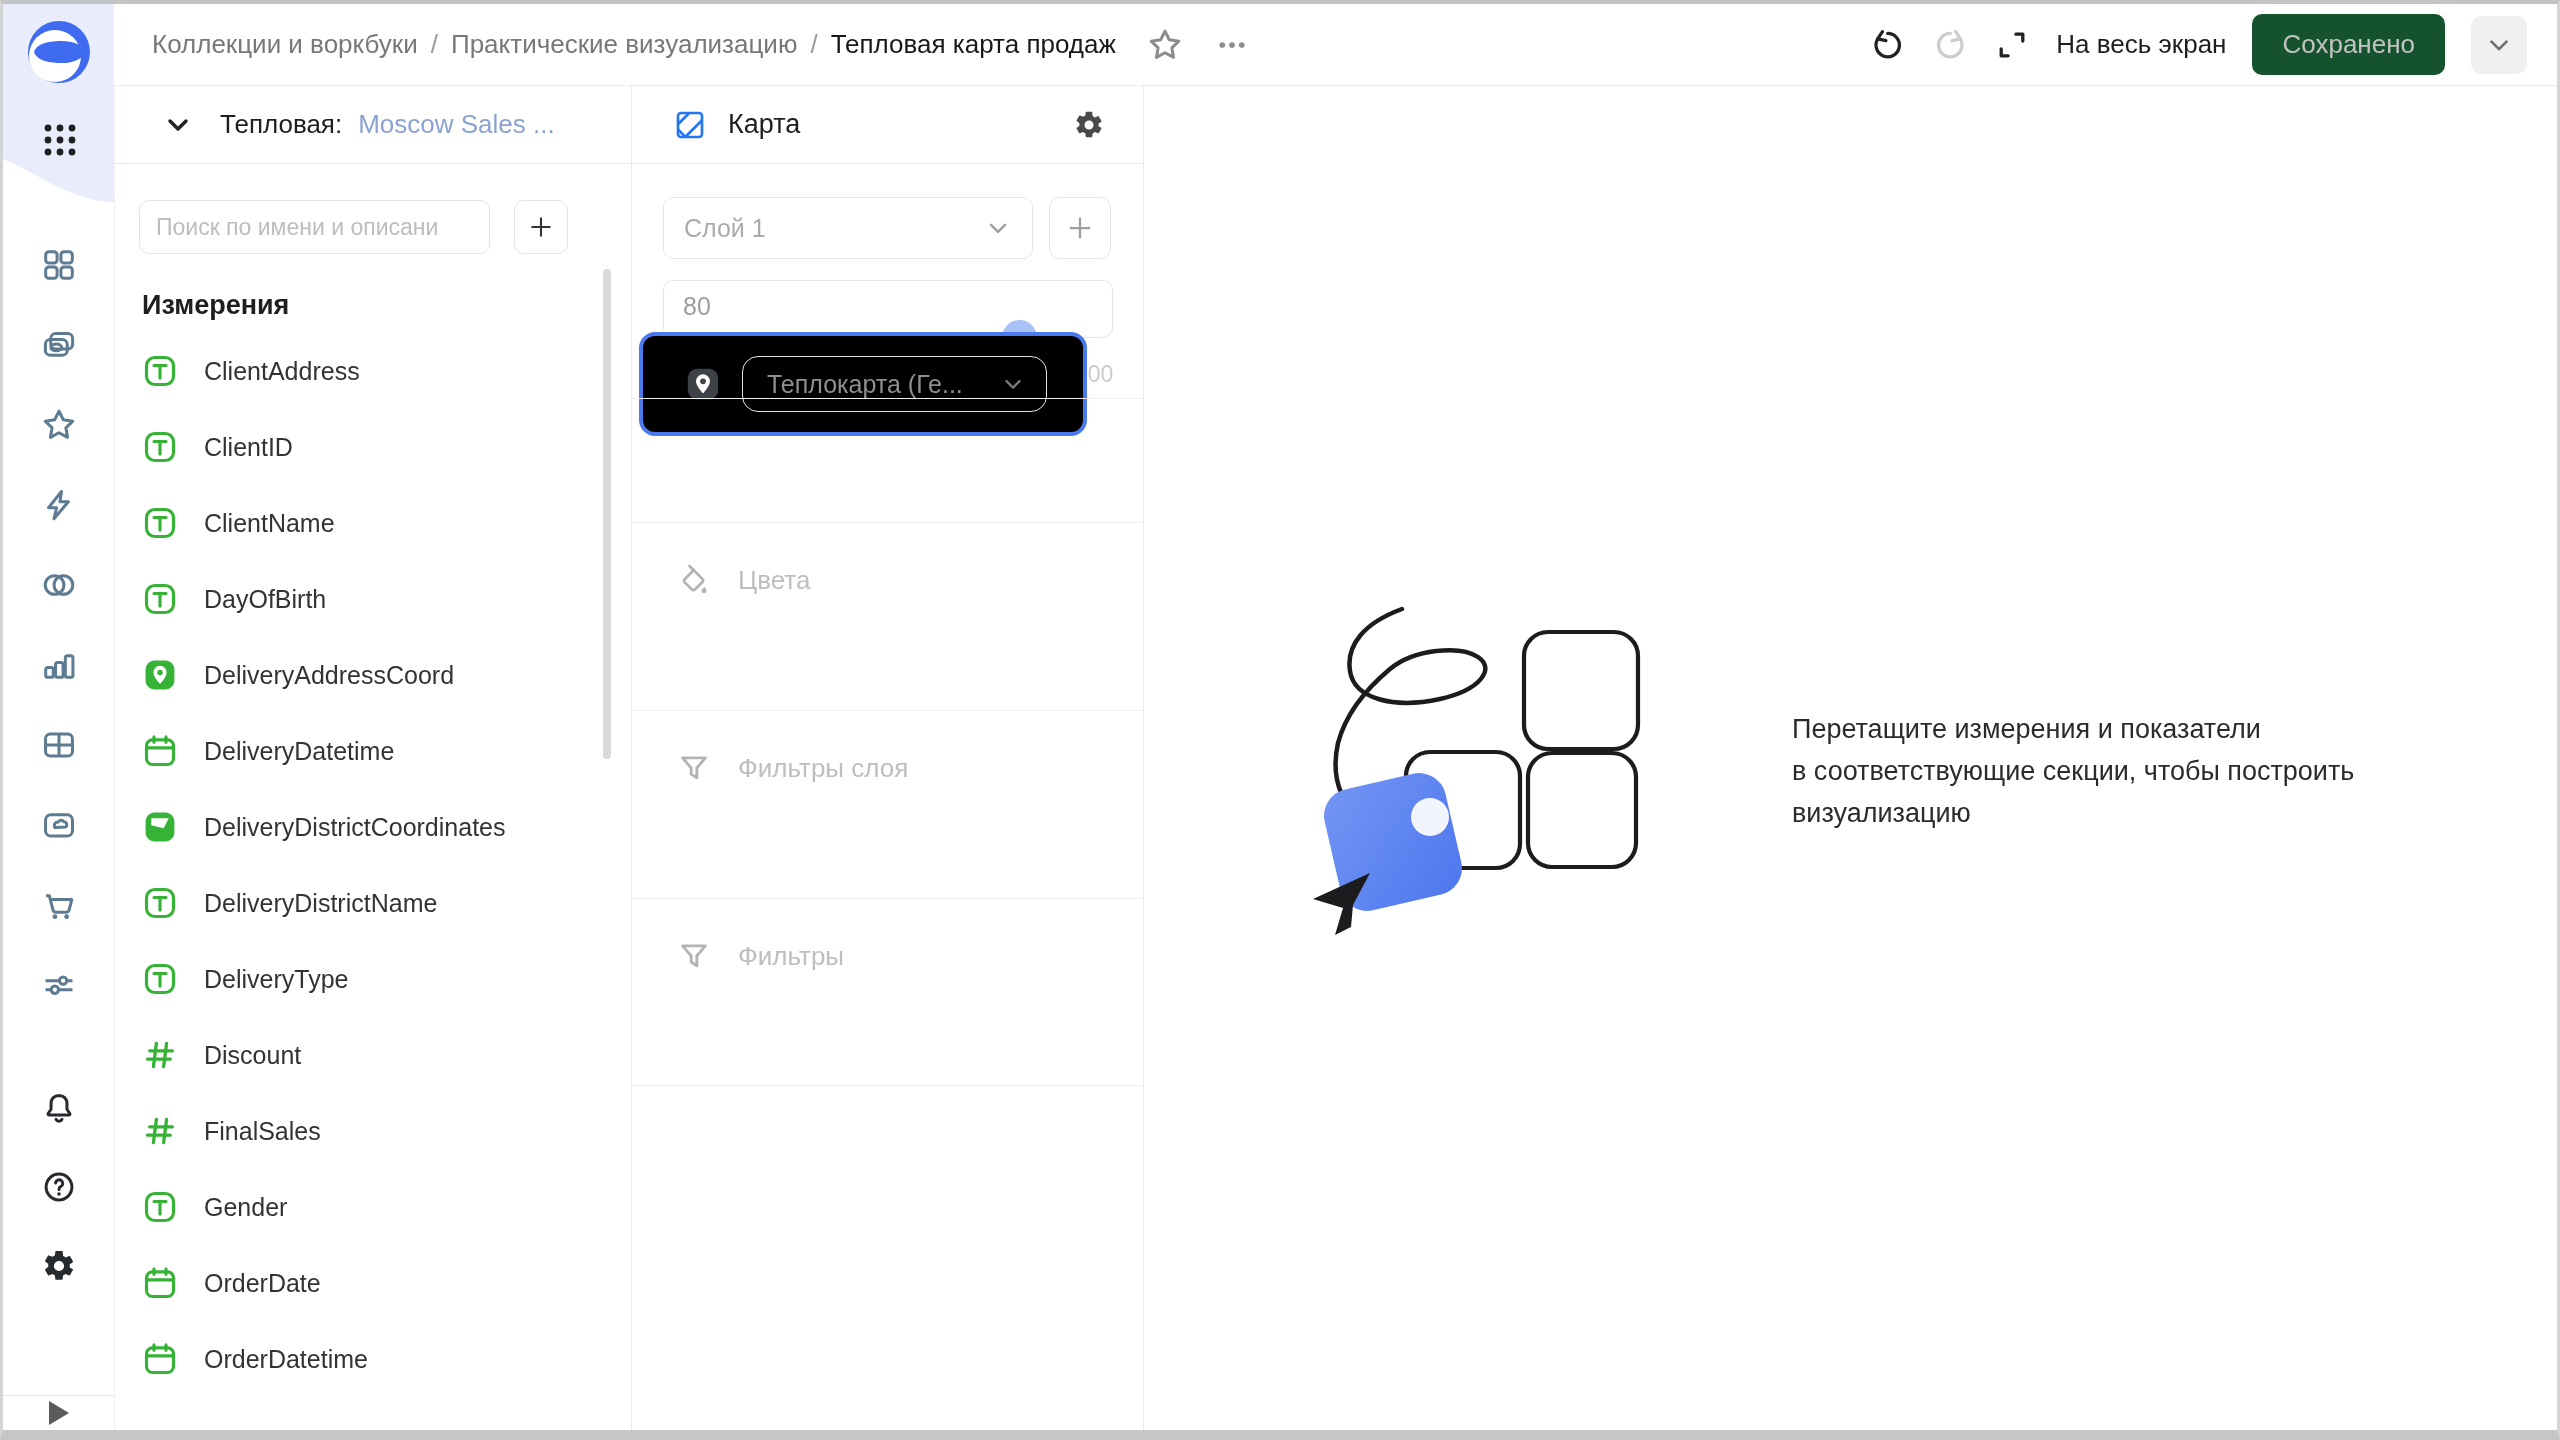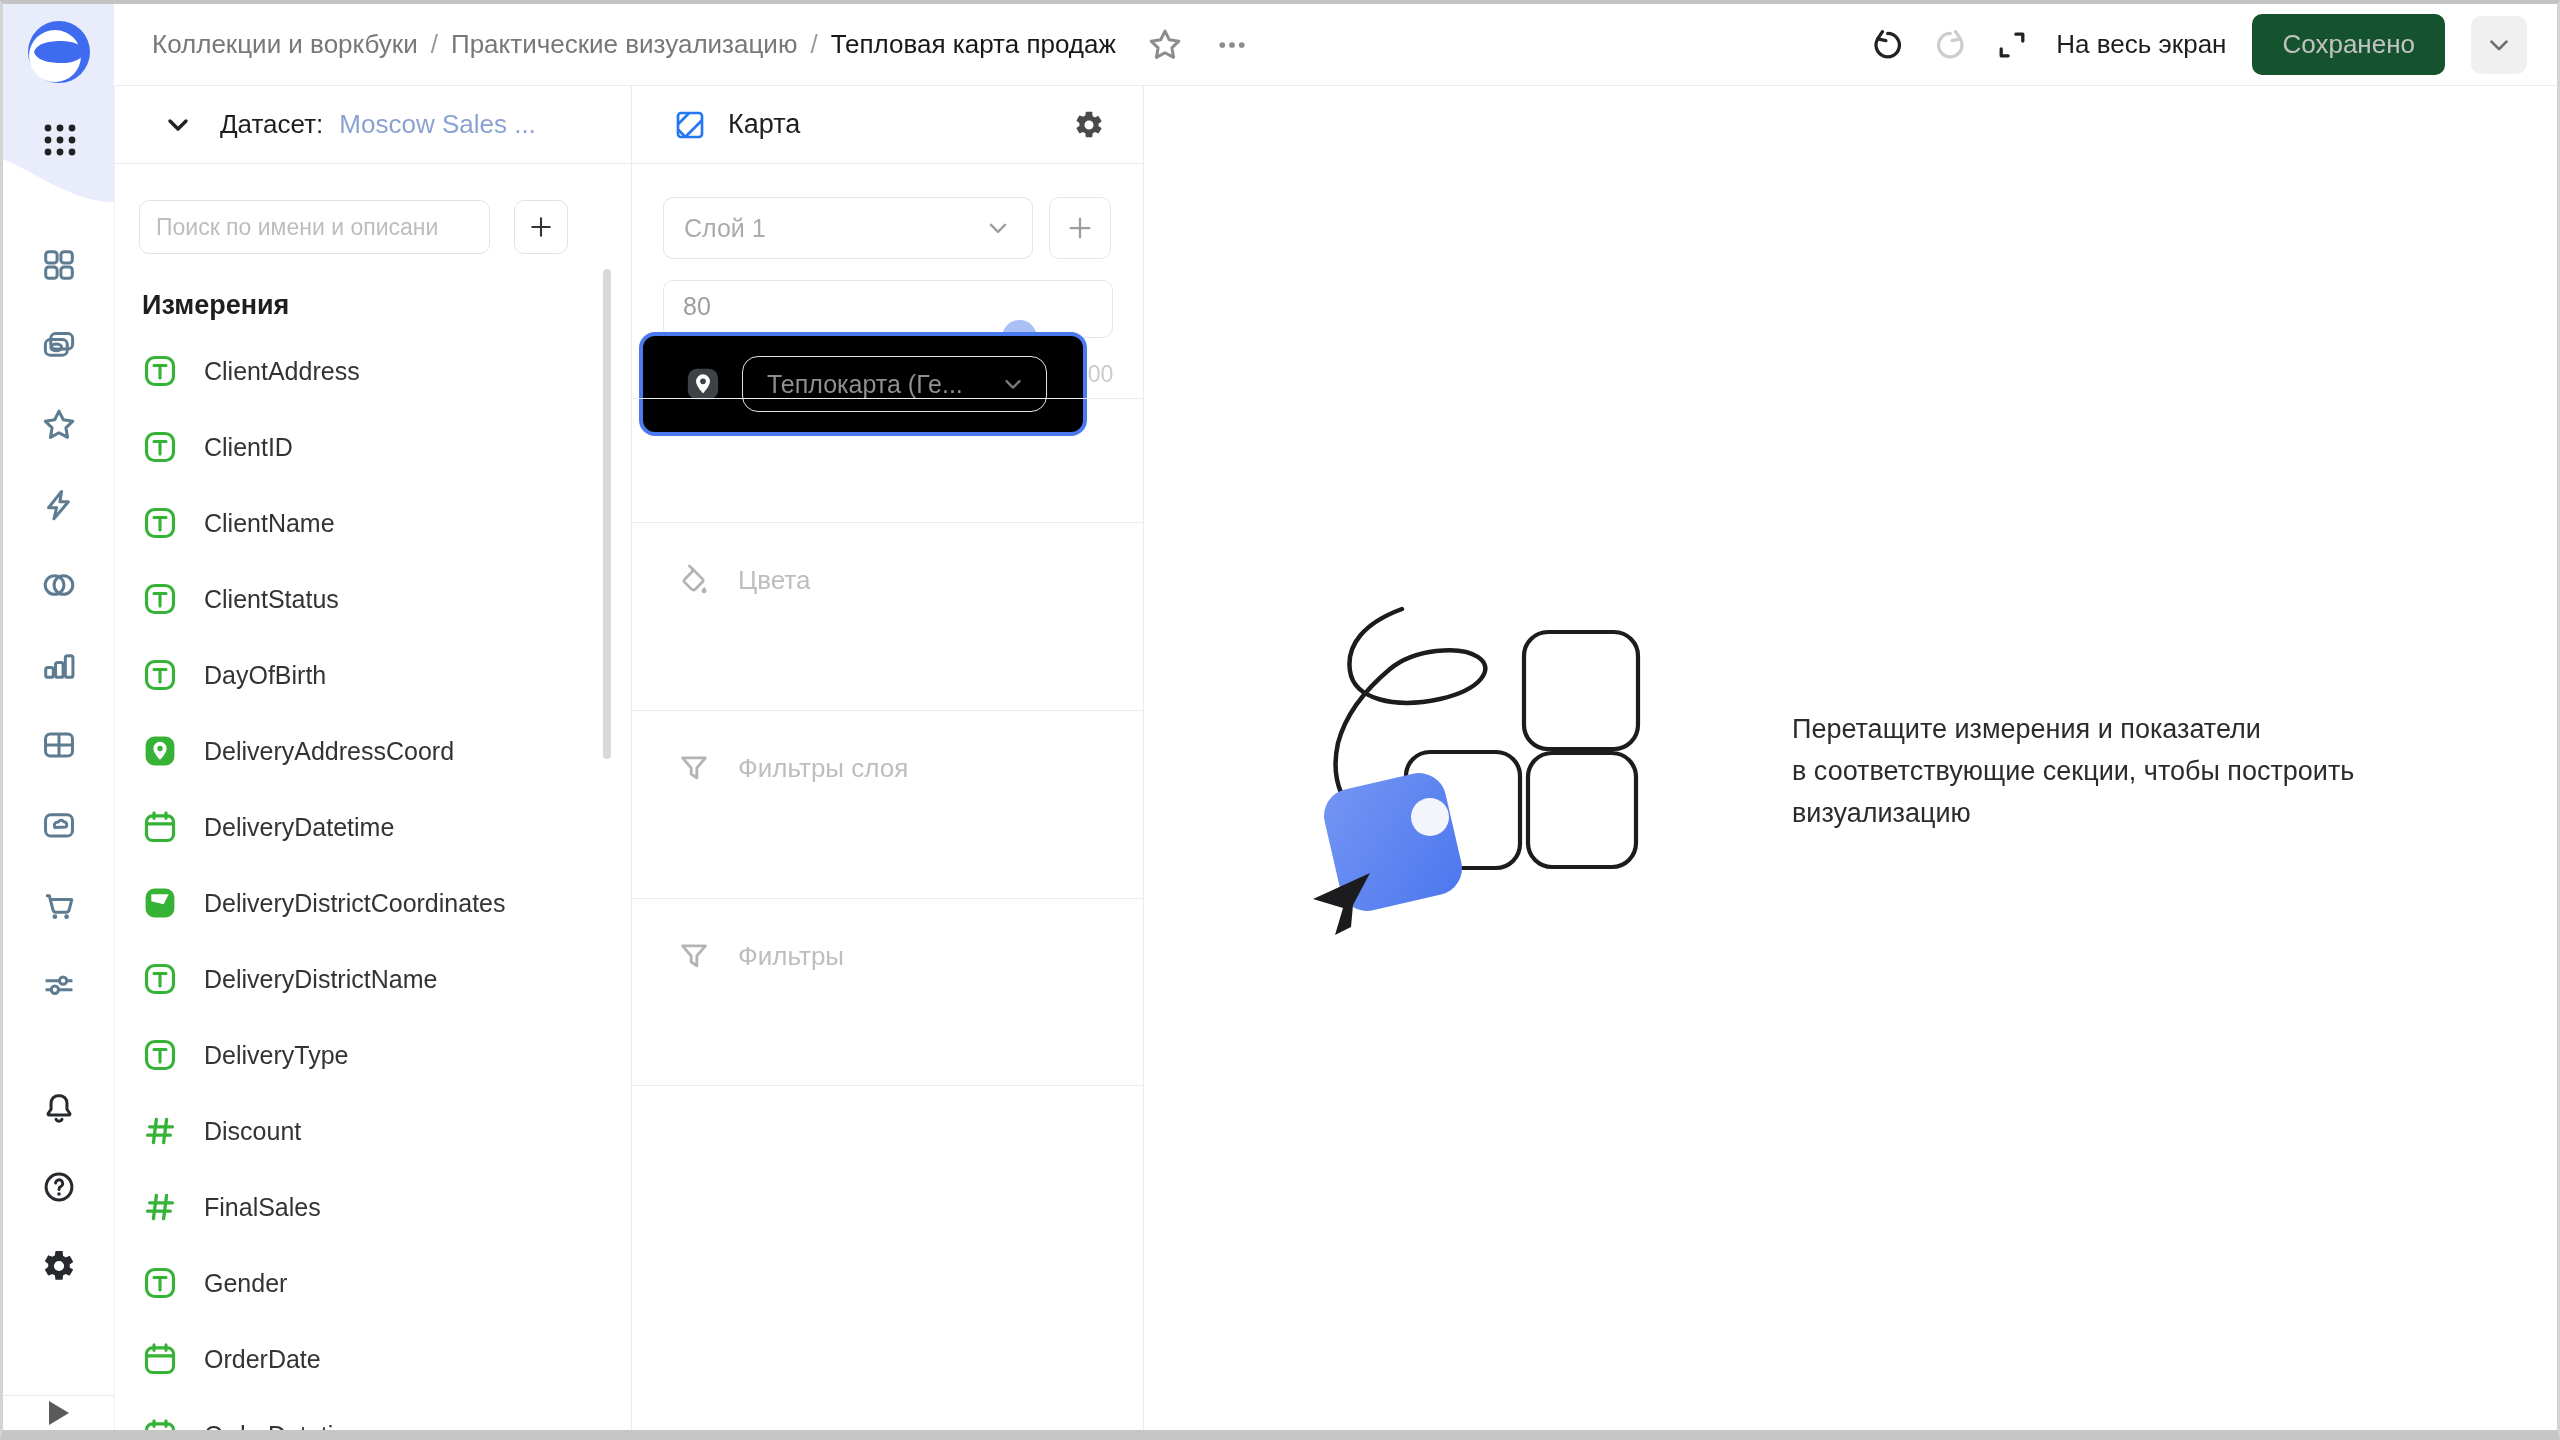--- a/index.html
+++ b/index.html
@@ -266,21 +266,21 @@
 
   <div class="content">
 
     <section class="fields-panel">
       <div class="panel-header dataset-header">
         <span>
           <svg width="32" height="32" viewBox="0 0 24 24" fill="none" stroke="#222" stroke-width="2.6" stroke-linecap="round" stroke-linejoin="round">
               <path d="M6 9l6 6 6-6"></path>
             </svg>
         </span>
-        <span class="dataset-label">Датасет:</span>
+        <span class="dataset-label">Тепловая:</span>
         <span class="dataset-link">Moscow Sales ...</span>
       </div>
       <div class="fields-body">
         <div class="search-row">
           <input class="search-input" type="text" placeholder="Поиск по имени и описани" style="">
           <button class="add-field-btn">
             <svg width="28" height="28" viewBox="0 0 24 24" fill="none" stroke="#333" stroke-width="1.8" stroke-linecap="round">
                 <path d="M12 4.5v15M4.5 12h15"></path>
               </svg>
           </button>
@@ -307,29 +307,20 @@
               <span class="field-label">ClientID</span>
             </div>
             <div class="field-row">
               <span class="field-icon">
                 <svg viewBox="0 0 24 24" fill="none" stroke="currentColor" stroke-width="2.1" stroke-linecap="round">
                   <rect x="3" y="3" width="18" height="18" rx="5.5" stroke-linecap="butt"></rect>
                   <path d="M8 8.3h8M12 8.3v8.4"></path>
                 </svg>
               </span>
               <span class="field-label">ClientName</span>
-            </div>
-            <div class="field-row">
-              <span class="field-icon">
-                <svg viewBox="0 0 24 24" fill="none" stroke="currentColor" stroke-width="2.1" stroke-linecap="round">
-                  <rect x="3" y="3" width="18" height="18" rx="5.5" stroke-linecap="butt"></rect>
-                  <path d="M8 8.3h8M12 8.3v8.4"></path>
-                </svg>
-              </span>
-              <span class="field-label">ClientStatus</span>
             </div>
             <div class="field-row">
               <span class="field-icon">
                 <svg viewBox="0 0 24 24" fill="none" stroke="currentColor" stroke-width="2.1" stroke-linecap="round">
                   <rect x="3" y="3" width="18" height="18" rx="5.5" stroke-linecap="butt"></rect>
                   <path d="M8 8.3h8M12 8.3v8.4"></path>
                 </svg>
               </span>
               <span class="field-label">DayOfBirth</span>
             </div>

